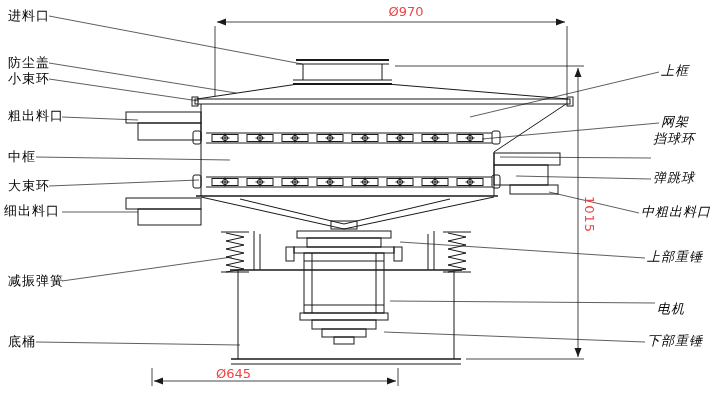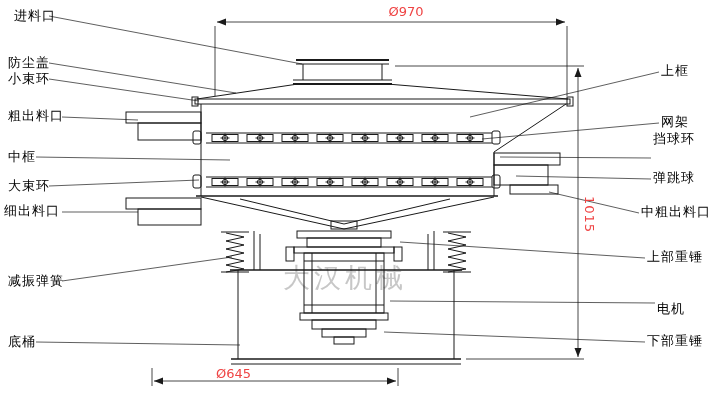--- a/index.html
+++ b/index.html
@@ -4,30 +4,29 @@
 <style>
   * { margin:0; padding:0; box-sizing:border-box; }
   html,body { width:720px; height:417px; background:#fff; overflow:hidden;
               font-family:"DejaVu Sans", sans-serif; }
   .stage { position:relative; width:720px; height:417px; background:#fff; }
   .watermark { position:absolute; left:283px; top:260px; font-size:27px;
                color:#b5b5b5; opacity:.75; letter-spacing:4px; white-space:nowrap; }
   svg.draw { position:absolute; left:0; top:0; }
   .lbl { position:absolute; font-size:13px; line-height:14px; color:#000;
          white-space:nowrap; letter-spacing:1px; }
-  .lbl.r { text-align:left; }
+  .lbl.r { text-align:left;font-style:italic; }
   .dim { position:absolute; font-size:13px; line-height:14px; color:#ef4444; white-space:nowrap; }
   .dim.vert { writing-mode:vertical-rl; letter-spacing:1px; }
 </style>
 </head>
 <body>
 
 <div class="stage">
 
-  <div class="watermark">大汉机械</div>
 
   <svg class="draw" width="720" height="417" viewBox="0 0 720 417">
     <defs>
       <marker id="arr" viewBox="0 0 10 10" refX="9" refY="5" markerWidth="10" markerHeight="10" orient="auto-start-reverse" markerUnits="userSpaceOnUse">
         <path d="M0,1.5 L9,5 L0,8.5 Z" fill="#1a1a1a"></path>
       </marker>
       <g id="meshcell" stroke="#1a1a1a" fill="none" stroke-width="1">
         <rect x="0" y="0" width="26" height="7"></rect>
         <circle cx="13" cy="3.5" r="2.6"></circle>
         <line x1="8.5" y1="3.5" x2="17.5" y2="3.5"></line>
@@ -184,21 +183,21 @@
         <line x1="651" y1="158" x2="500" y2="157"></line>
         <line x1="651" y1="179" x2="516" y2="176"></line>
         <line x1="639" y1="213" x2="549" y2="192"></line>
         <line x1="645" y1="258" x2="400" y2="242"></line>
         <line x1="655" y1="303" x2="390" y2="301"></line>
         <line x1="645" y1="342" x2="384" y2="332"></line>
       </g>
     </g>
   </svg>
 
-  <span class="lbl" style="left:14px;top:9px">进料口</span>
+  <span class="lbl" style="left:8px;top:9px">进料口</span>
   <span class="lbl" style="left:8px;top:56px">防尘盖</span>
   <span class="lbl" style="left:8px;top:72px">小束环</span>
   <span class="lbl" style="left:8px;top:109px">粗出料口</span>
   <span class="lbl" style="left:8px;top:150px">中框</span>
   <span class="lbl" style="left:8px;top:179px">大束环</span>
   <span class="lbl" style="left:4px;top:204px">细出料口</span>
   <span class="lbl" style="left:8px;top:274px">减振弹簧</span>
   <span class="lbl" style="left:8px;top:335px">底桶</span>
 
   <span class="lbl r" style="left:661px;top:64px">上框</span>

